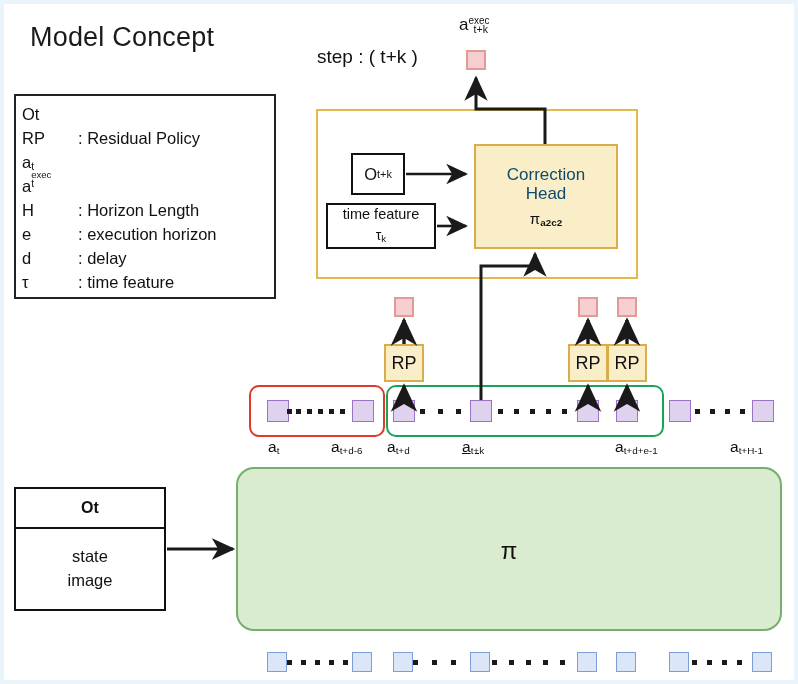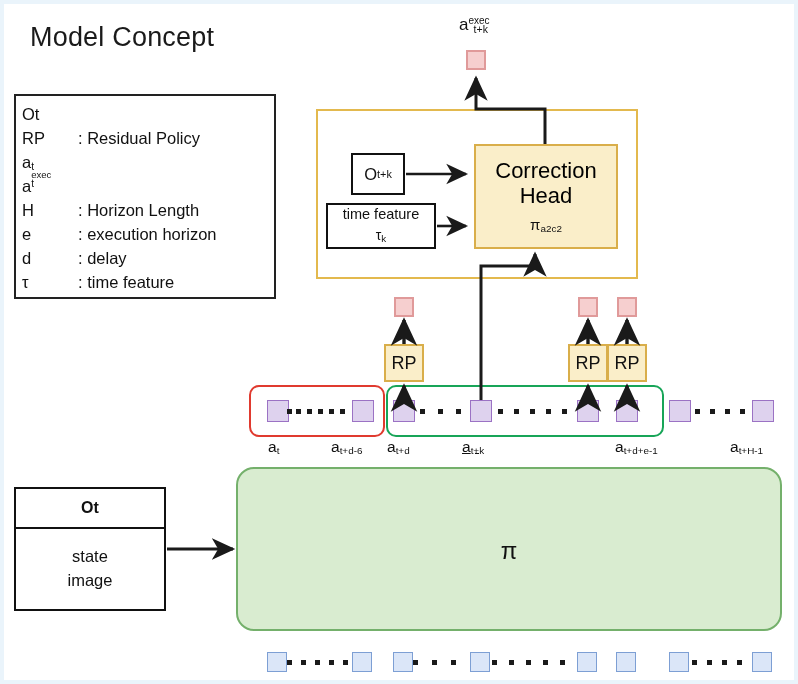--- a/index.html
+++ b/index.html
@@ -81,23 +81,23 @@
     left:312px;top:105px;width:322px;height:170px;
     border:2px solid #e3b94e;background:#fff;box-sizing:border-box;
   }
   
   #corrhead{
     left:470px;top:140px;width:144px;height:105px;
     border:2px solid #d9ae4a;background:#faeec9;box-sizing:border-box;
     display:flex;flex-direction:column;align-items:center;justify-content:center;
     text-align:center;
   }
-  #corrhead .ch-t{font-size:22px;color:#000000;line-height:1.12;}
+  #corrhead .ch-t{font-size:17px;color:#0c4a6e;line-height:1.12;}
   #corrhead .ch-s{font-size:15px;color:#111;margin-top:7px;}
-  #corrhead .ch-s sub{font-size:.66em;vertical-align:-.18em;}
+  #corrhead .ch-s sub{font-size:.66em;vertical-align:-.18em;font-weight:bold;}
 
   
   #otk{
     left:347px;top:149px;width:54px;height:42px;
     border:2.4px solid #111;background:#fff;box-sizing:border-box;
     display:flex;align-items:center;justify-content:center;
     font-size:16.5px;color:#111;
   }
   #otk sub{font-size:.66em;vertical-align:-.2em;}
 
@@ -200,20 +200,21 @@
     <div class="leg-row">
       <span class="leg-sym">d</span>
       <span class="leg-def">: delay</span>
     </div>
     <div class="leg-row">
       <span class="leg-sym">τ</span>
       <span class="leg-def">: time feature</span>
     </div>
   </div>
 
+  <div class="abs" id="steplabel">step : ( t+k )</div>
 
   <div class="abs" id="aexec">
     <span>a</span><span class="sp">exec</span><span class="sb">t+k</span>
   </div>
 
   <div class="abs pink" style="left:462px;top:46px;"></div>
 
   <div class="abs" id="yellowbox"></div>
 
   <div class="abs" id="otk">

